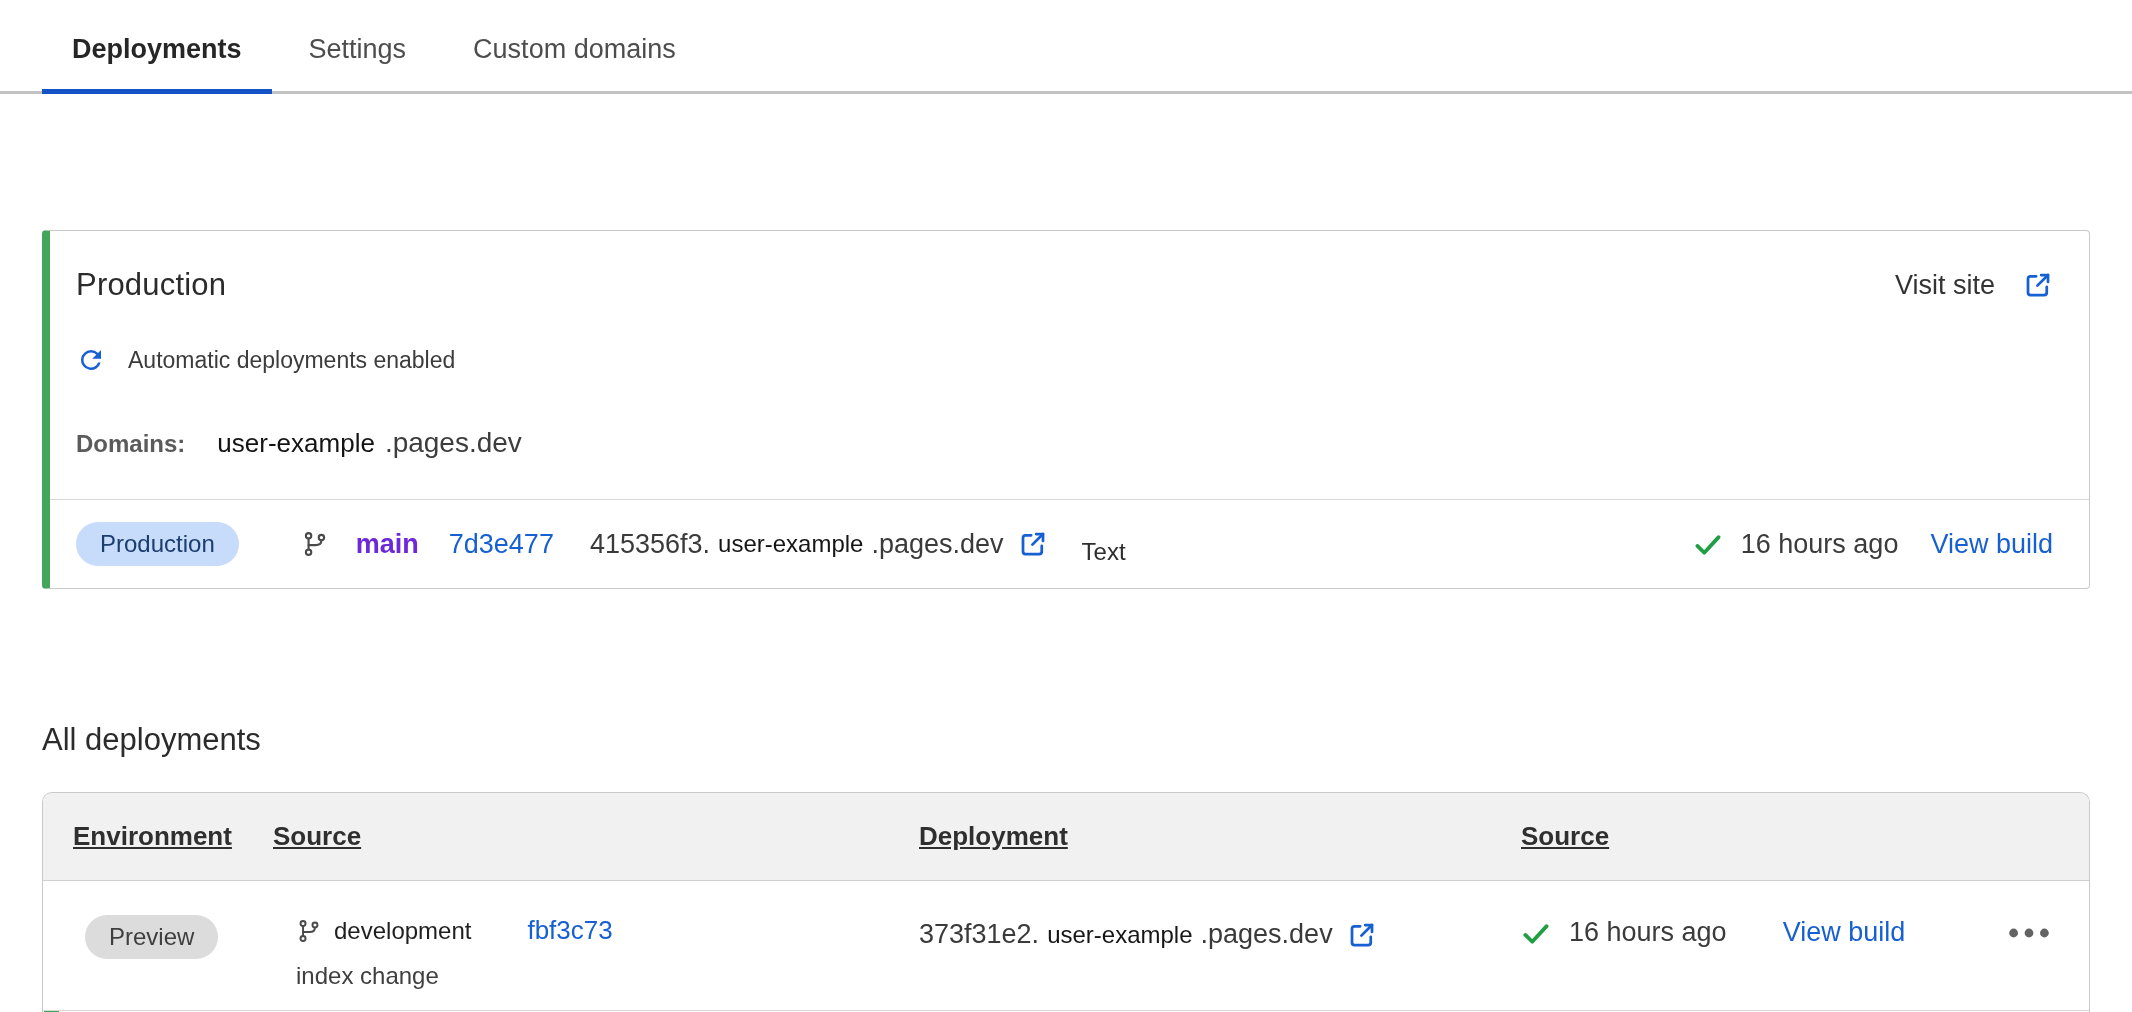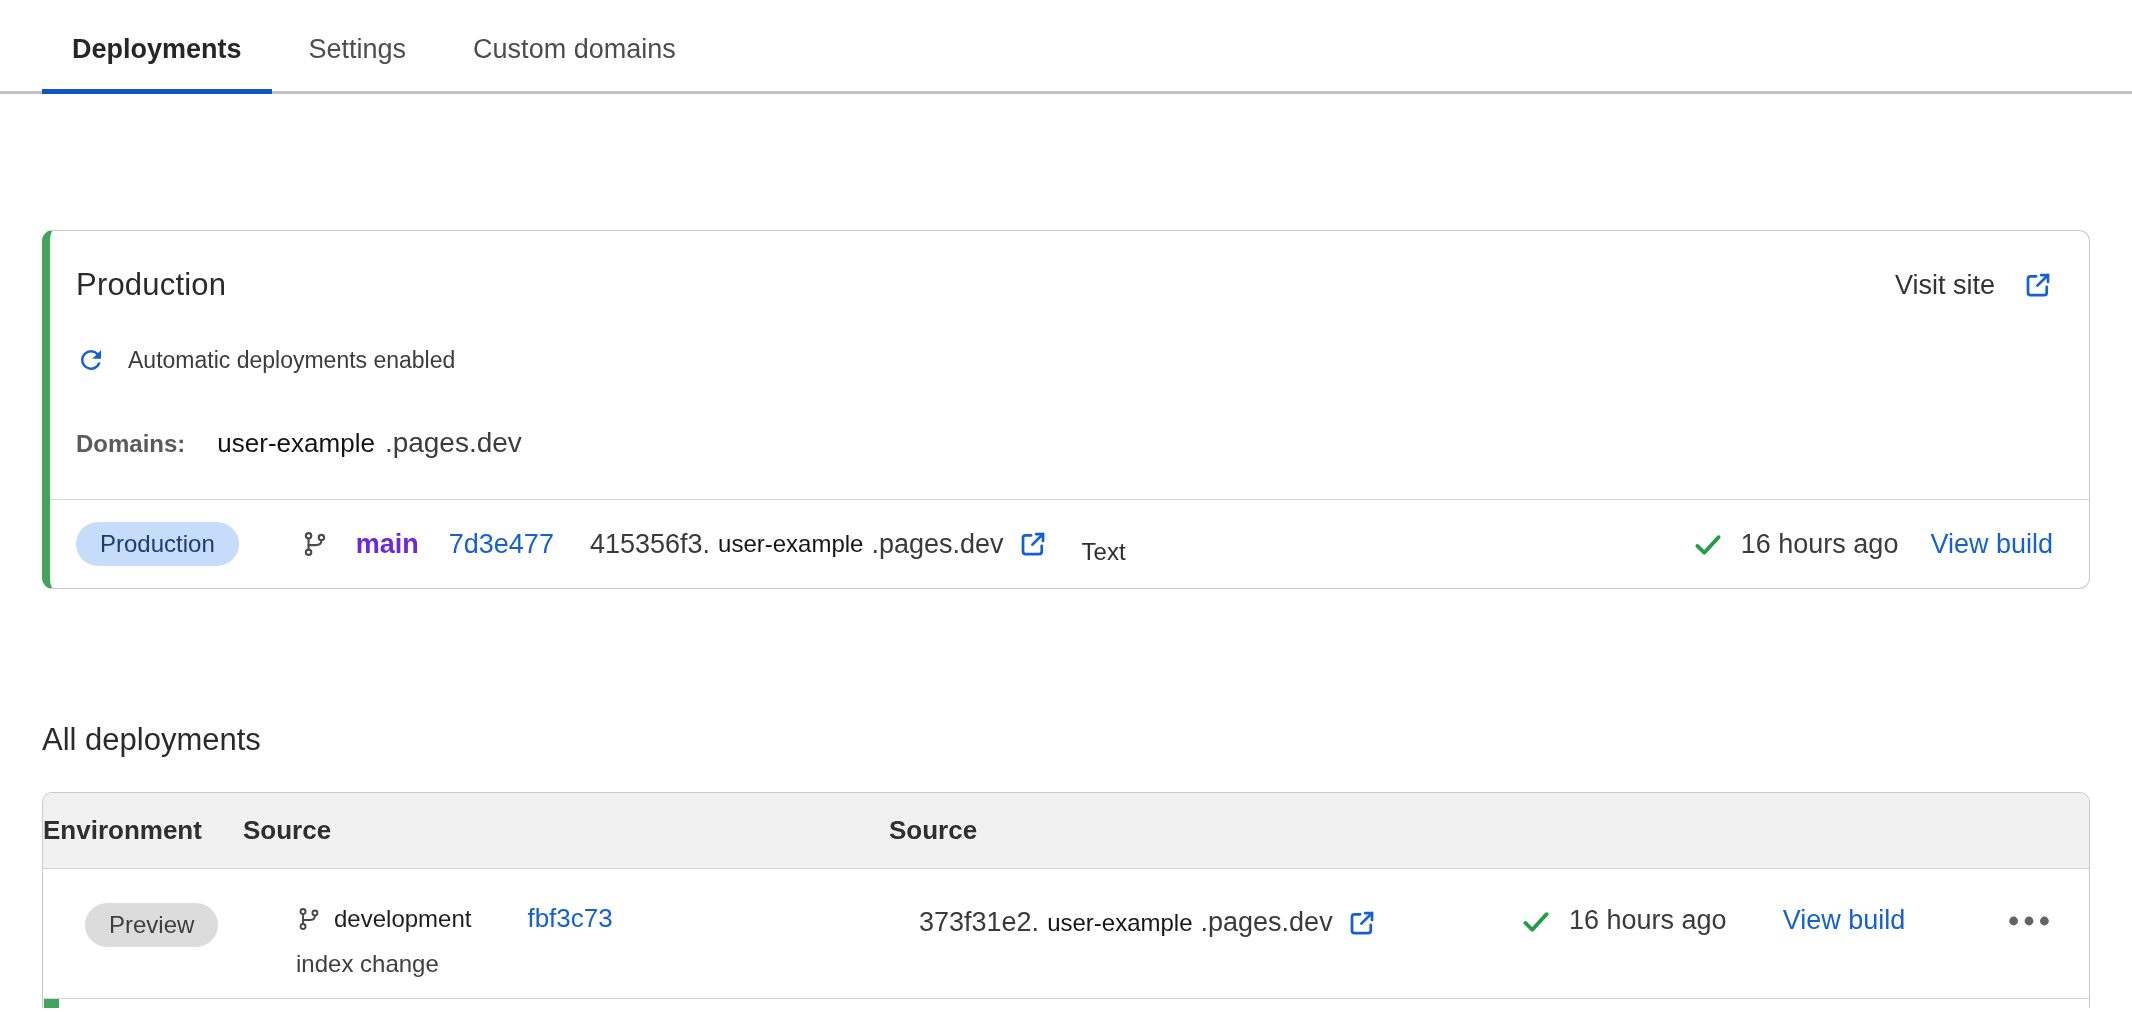--- a/index.html
+++ b/index.html
@@ -34,21 +34,21 @@
   .tab.active{color:#262626;font-weight:700;}
   .tab.active::after{
     content:"";position:absolute;left:0;right:0;bottom:-3px;height:5px;
     background:var(--tab-blue);
   }
   
   .card{
     margin:136px 42px 0 42px;
     border:1px solid var(--border);
     border-left:8px solid var(--accent-green);
-    border-radius:11px;
+    border-radius:4px;
     background:#fff;
   }
   .card-top{padding:36px 36px 40px 26px;}
   .card-title-row{display:flex;align-items:center;justify-content:space-between;}
   .card-title{font-size:31px;color:#2b2b2b;font-weight:400;letter-spacing:.2px;}
   .visit-site{display:flex;align-items:center;gap:28px;font-size:27px;color:#333;cursor:pointer;text-decoration:none;}
   .visit-site .ext{color:var(--link-blue);display:inline-flex;}
   .auto-row{display:flex;align-items:center;gap:22px;margin-top:42px;font-size:23px;color:#3c3c3c;}
   .auto-row .refresh{color:var(--link-blue);display:inline-flex;}
   .domains-row{display:flex;align-items:baseline;margin-top:52px;text-align:center;}
@@ -84,22 +84,22 @@
   .section-heading{margin:133px 0 0 42px;font-size:31px;color:#2b2b2b;font-weight:400;}
   .table{
     margin:34px 42px 0 42px;
     border:1px solid var(--border);
     border-bottom:none;
     border-radius:10px 10px 0 0;
     overflow:hidden;
   }
   .thead{
     display:grid;grid-template-columns:200px 646px 602px 1fr;
-    background:var(--header-bg);height:76px;align-items:center;
-    border-bottom:1px solid #d0d0d0;
+    background:var(--header-bg);height:88px;align-items:center;
+    padding-left:30px;border-bottom:1px solid #d0d0d0;text-decoration:underline;
   }
   .th{font-size:26px;font-weight:700;color:#2f2f2f;}
   .trow{
     display:grid;grid-template-columns:200px 646px 602px 1fr;
     padding:34px 0 20px 30px;align-items:start;
   }
   .env-cell .pill{margin-left:12px;}
   .source-cell{padding-left:23px;}
   .source-line{display:flex;align-items:center;}
   .source-branch{font-size:24px;color:#1f1f1f;margin-left:12px;}
@@ -189,20 +189,21 @@
     </span>
   </div>
 </div>
 
 <div class="section-heading">All deployments</div>
 
 <div class="table">
   <div class="thead">
     <div class="th">Environment</div>
     <div class="th">Source</div>
+    <div class="th">Deployment</div>
     <div class="th">Source</div>
   </div>
 
   <div class="trow">
     <div class="env-cell">
       <span class="pill preview">Preview</span>
     </div>
     <div class="source-cell">
       <div class="source-line">
         <span class="branch-icon">

